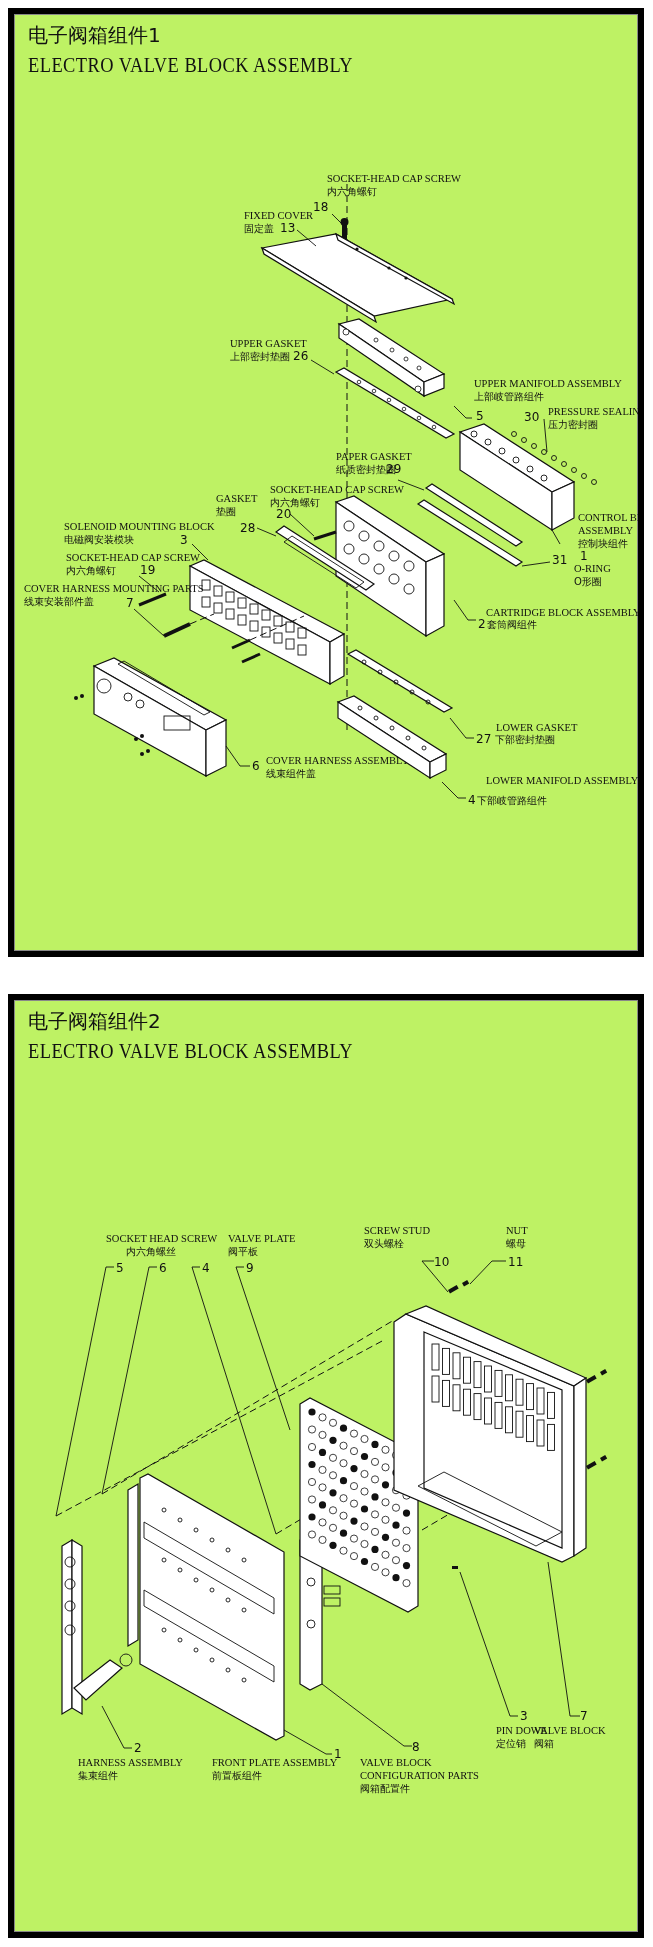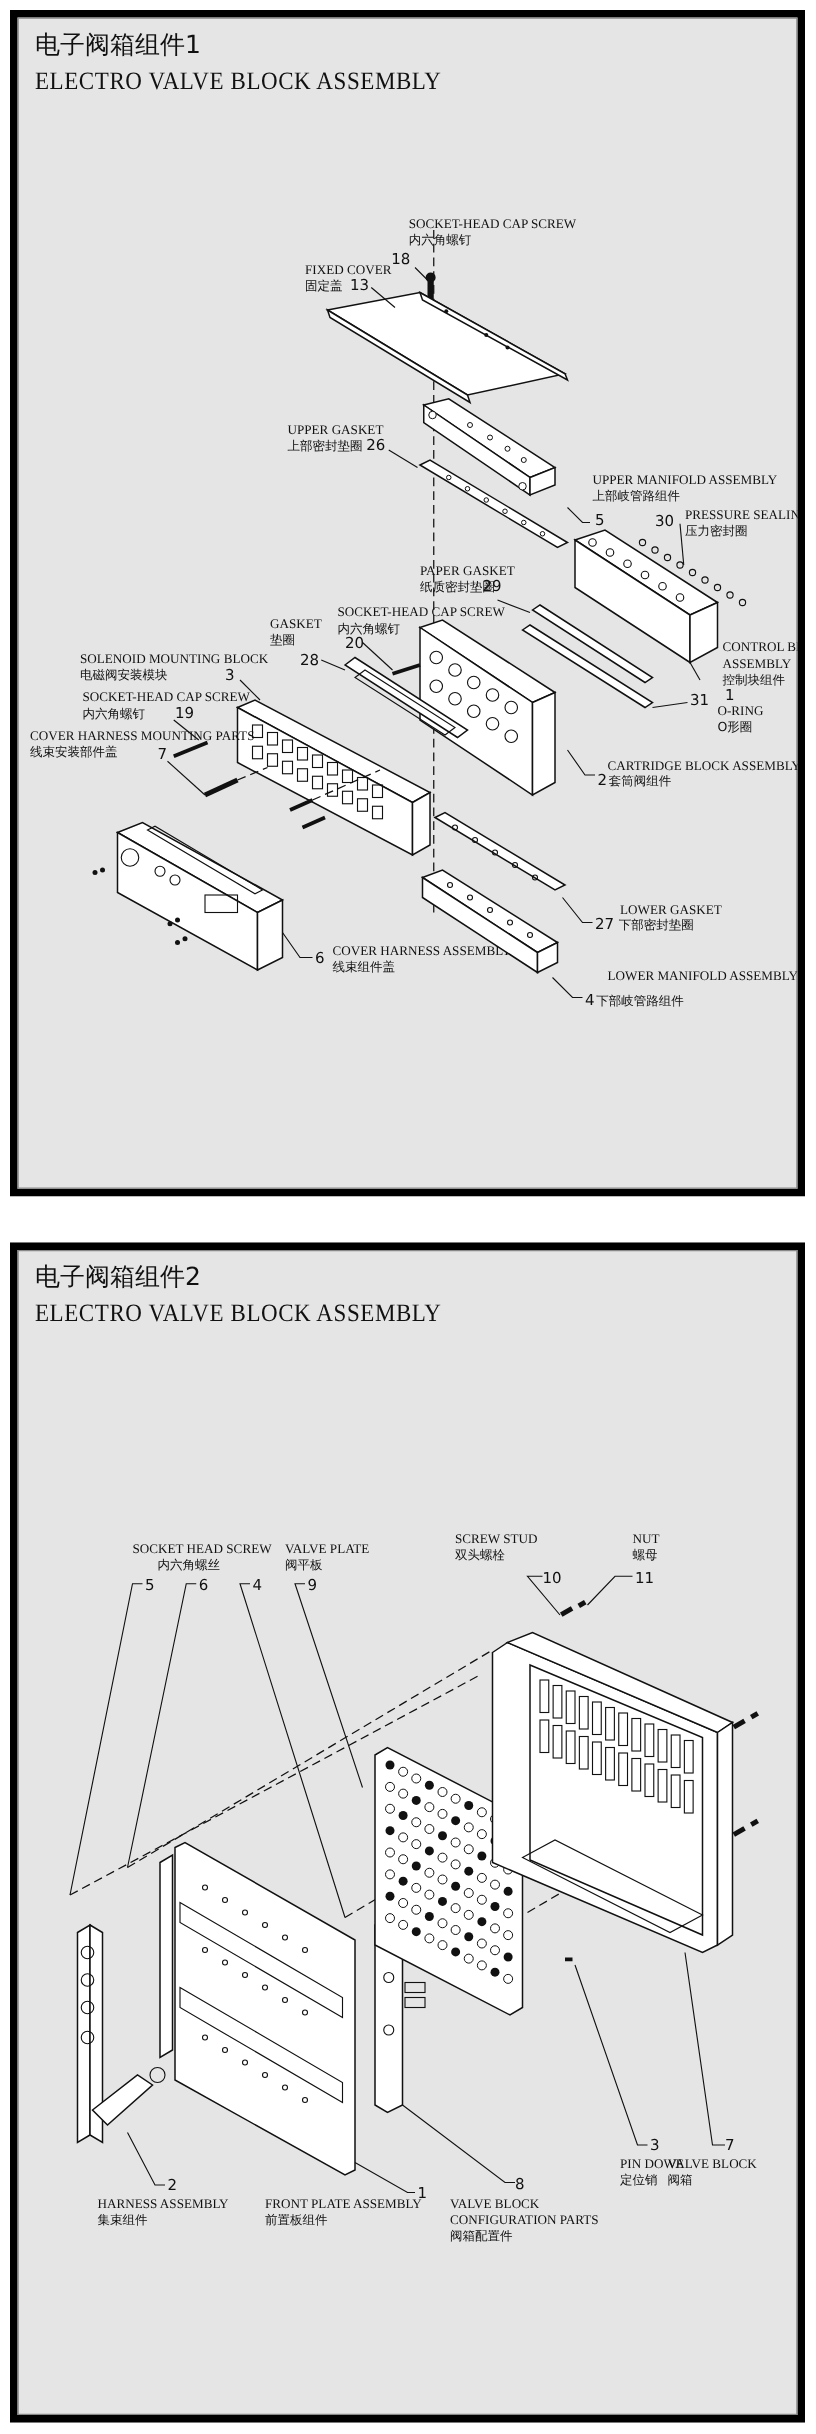--- a/index.html
+++ b/index.html
@@ -1,17 +1,17 @@
 <!DOCTYPE html>
 <html><head>
 <meta charset="utf-8">
 <style>
   html, body { margin: 0; padding: 0; background: #ffffff; }
   body { width: 653px; height: 1947px; position: relative; overflow: hidden; font-family: "DejaVu Serif", serif; }
-  .panel { position: absolute; left: 8px; width: 636px; box-sizing: border-box; border: 6px solid #000; background: #e5e5e5; }
+  .panel { position: absolute; left: 8px; width: 636px; box-sizing: border-box; border: 6px solid #000; background: #bef264; }
   .panel .inner-edge { position: absolute; inset: 0; border: 1px solid #888; pointer-events: none; }
   #panel1 { top: 8px; height: 949px; }
   #panel2 { top: 994px; height: 944px; }
   .title-cn { position: absolute; left: 14px; top: 8px; font-family: "DejaVu Sans", sans-serif; font-size: 20px; color: #111; }
   .title-en { position: absolute; left: 14px; top: 40px; font-family: "Liberation Serif", serif; font-size: 20px; color: #111; letter-spacing: 0.5px; transform: scaleX(0.92); transform-origin: left; }
   svg.drawing { position: absolute; left: 0; top: 0; }
   .lbl { font-family: "Liberation Serif", serif; font-size: 10.5px; fill: #111; }
   .lbl-cn { font-family: "DejaVu Sans", sans-serif; font-size: 10px; fill: #111; }
   .num { font-family: "DejaVu Sans", sans-serif; font-size: 12px; fill: #111; }
   .part { fill: #fff; stroke: #111; stroke-width: 1.2; }

